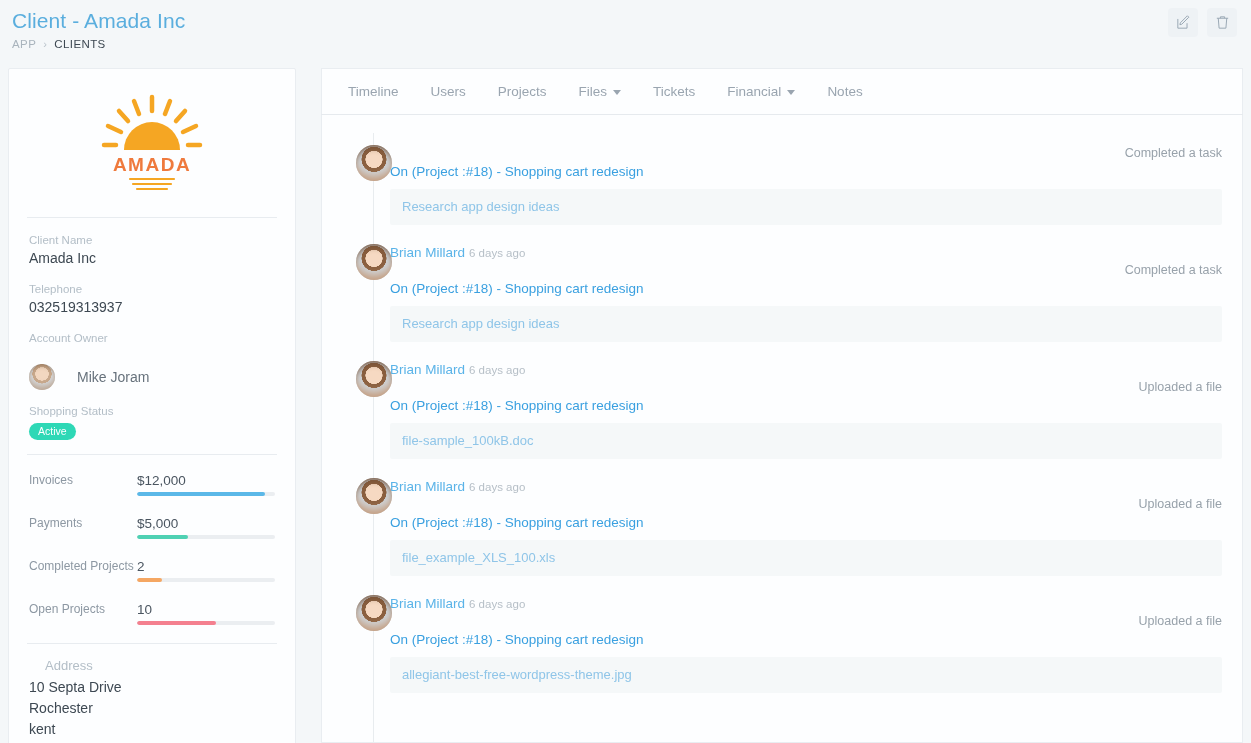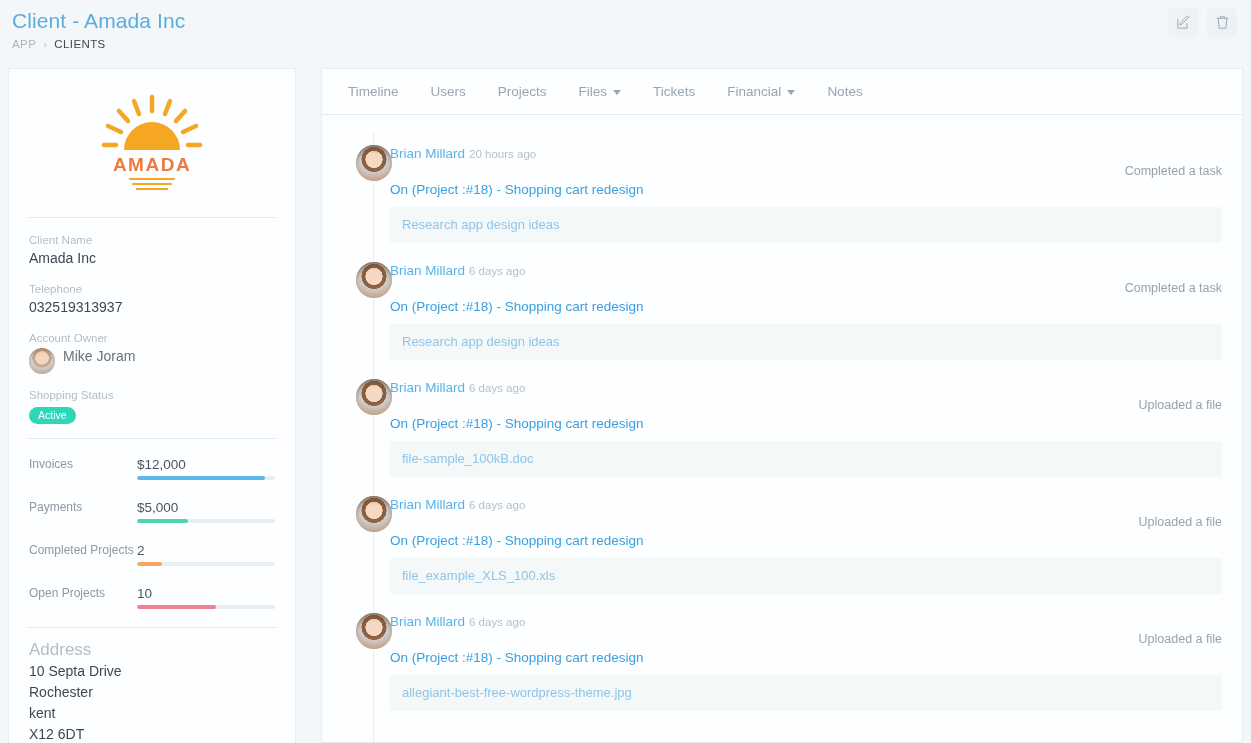--- a/index.html
+++ b/index.html
@@ -40,21 +40,21 @@
   .logo-block { height: 148px; display: flex; align-items: center; justify-content: center; }
   .logo { width: 104px; height: 100px; position: relative; }
 
   .divider { height: 1px; background: #e8ecf0; margin: 0 18px; }
 
   .details { padding: 14px 20px 12px 20px; }
   .field { margin-bottom: 13px; }
   .field:last-child { margin-bottom: 2px; }
   .field-label { font-size: 11.5px; color: #b3bec7; line-height: 16px; margin-bottom: 1px; }
   .field-value { font-size: 14px; color: #3d4852; line-height: 19px; }
-  .owner { display: flex; align-items: flex-start; gap: 8px; margin-top: 2px; }
+  .owner { display: flex; align-items: center; gap: 22px; margin-top: 18px; }
   .owner-avatar {
     width: 26px; height: 26px; border-radius: 50%; flex: 0 0 26px;
     background: radial-gradient(circle at 50% 38%, #f2d7c0 0 32%, #c9a98c 33% 46%, #d6d9dc 47% 100%);
     box-shadow: inset 0 -6px 7px -3px #b9a08a, inset 0 4px 5px -3px #8b6b4e;
   }
   .owner-name { font-size: 14px; color: #67727c; }
   .badge {
     display: inline-block; background: #2ed8b6; color: #ffffff;
     font-size: 10.5px; border-radius: 10px; padding: 3px 9px 3px 9px; line-height: 11px;
     margin-top: 3px;
@@ -65,21 +65,21 @@
   .stat-row { display: flex; align-items: flex-start; margin-bottom: 18px; }
   .stat-row:last-child { margin-bottom: 4px; }
   .stat-name { font-size: 12px; color: #8d98a3; width: 108px; line-height: 18px; flex: 0 0 108px; }
   .stat-right { flex: 1; padding-top: 1px; }
   .stat-val { font-size: 13.5px; color: #4a5560; line-height: 17px; margin-bottom: 3px; }
   .bar { height: 4px; border-radius: 2px; background: #ebeef1; width: 100%; position: relative; overflow: hidden; }
   .bar > span { position: absolute; left: 0; top: 0; bottom: 0; border-radius: 2px; display: block; }
 
   
   .address { padding: 14px 20px 16px 20px; }
-  .addr-label { font-size: 17px; color: #b3bec7; line-height: 16px; margin-bottom: 3px; }
+  .addr-label { font-size: 13px; color: #b3bec7; line-height: 16px; margin-bottom: 3px; margin-left: 16px; }
   .addr-line { font-size: 14px; color: #3d4852; line-height: 21px; }
 
   
   .right-col { position: absolute; left: 321px; top: 68px; width: 922px; bottom: 0; }
   .tabs-bar {
     background: #fdfeff; border: 1px solid #e9edf1; border-bottom: none;
     height: 46px; display: flex; align-items: center; padding: 0 10px;
   }
   .tab {
     font-size: 13.5px; color: #9aa5b0; padding: 12px 16px; cursor: pointer;
@@ -274,23 +274,20 @@
         <span>Notes</span>
       </div>
     </div>
     <div class="tabs-underline"></div>
 
     <div class="timeline-card">
       <div class="tl-line"></div>
 
       <div class="tl-item">
         <div class="tl-avatar"></div>
-        <div class="tl-head">
-          <span class="tl-author">Brian Millard</span><span class="tl-time">20 hours ago</span>
-        </div>
         <div class="tl-action">Completed a task</div>
         <div class="tl-project">On (Project :#18) - Shopping cart redesign</div>
         <div class="tl-chip">Research app design ideas</div>
       </div>
 
       <div class="tl-item">
         <div class="tl-avatar"></div>
         <div class="tl-head">
           <span class="tl-author">Brian Millard</span><span class="tl-time">6 days ago</span>
         </div>

